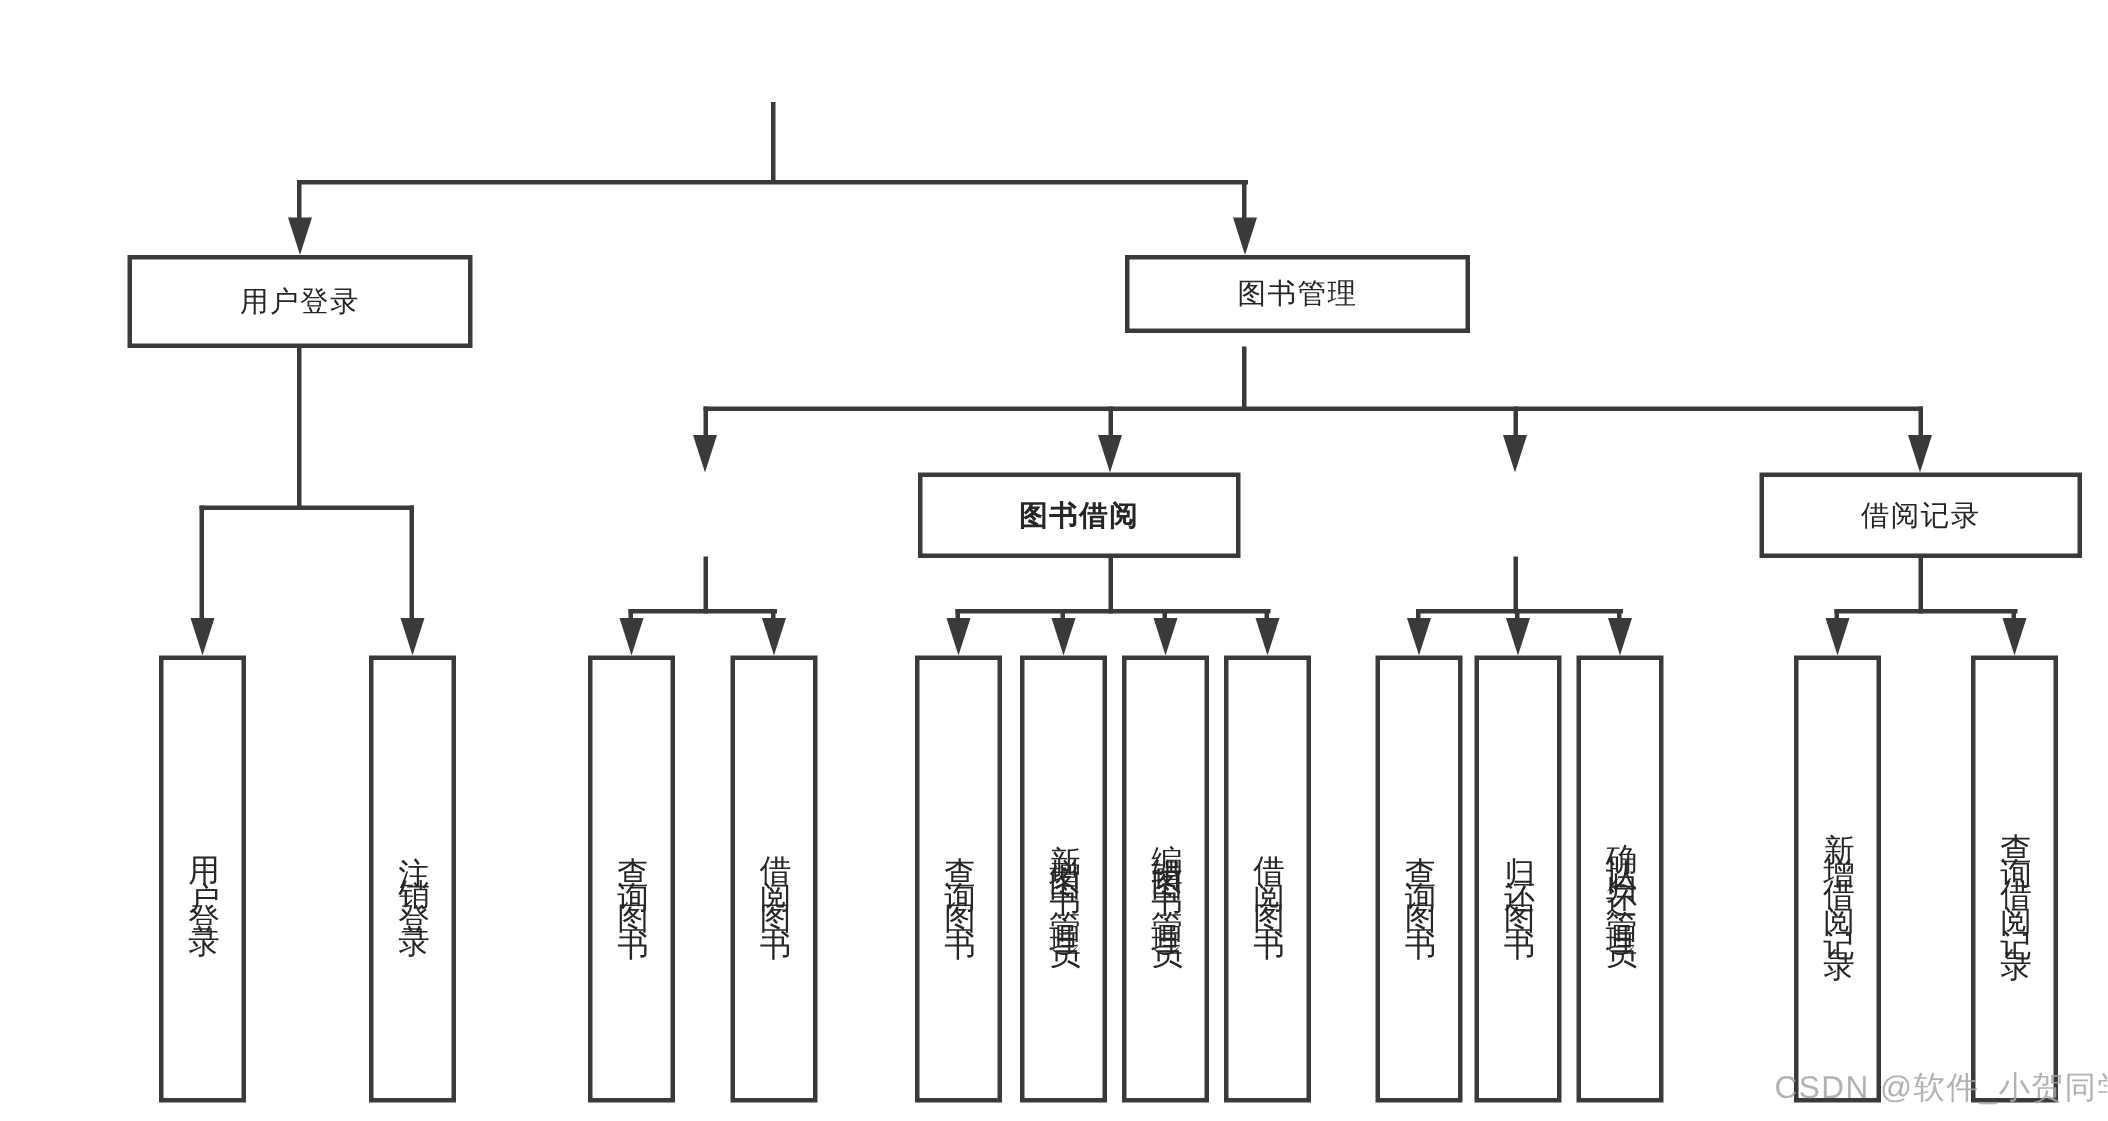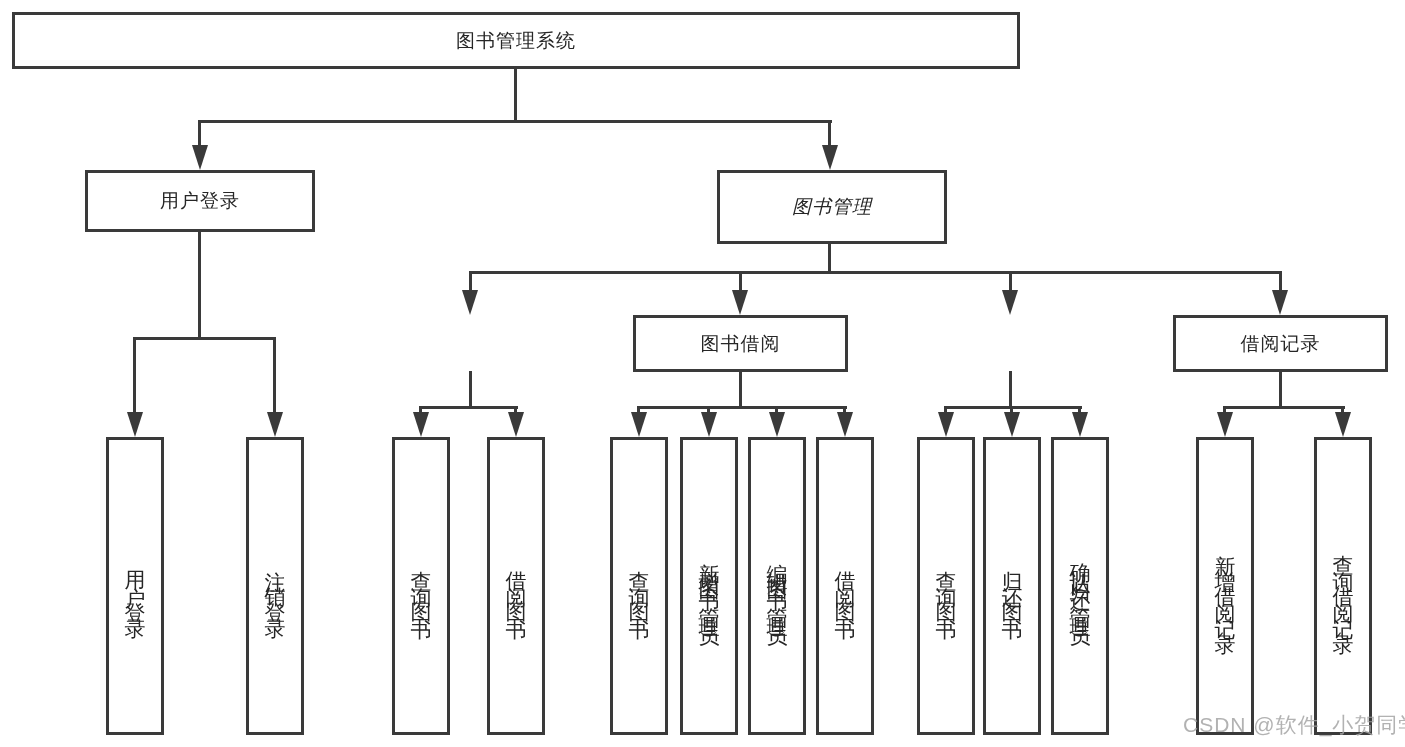--- a/index.html
+++ b/index.html
@@ -25,35 +25,32 @@
   .watermark{
     position:absolute;left:1183px;top:711px;z-index:6;
     font-size:21px;color:rgba(164,164,164,0.85);letter-spacing:1px;white-space:nowrap;
   }
 </style>
 </head>
 <body>
 
 <div class="canvas">
 
-  <div class="box" style="left:12px;top:12px;width:1008px;height:57px;">
-    <span>图书管理系统</span>
-  </div>
 
   <div class="vline" style="left:514px;top:68px;height:54px;"></div>
   <div class="hline" style="left:198px;top:120px;width:634px;"></div>
   <div class="vline" style="left:198px;top:120px;height:28px;"></div>
   <div class="vline" style="left:828px;top:120px;height:28px;"></div>
   <div class="arrow" style="left:192px;top:145px;"></div>
   <div class="arrow" style="left:822px;top:145px;"></div>
 
   <div class="box" style="left:85px;top:170px;width:230px;height:62px;">
     <span>用户登录</span>
   </div>
-  <div class="box" style="left:717px;top:170px;width:230px;height:74px;font-style:italic;">
+  <div class="box" style="left:750px;top:170px;width:230px;height:52px;">
     <span>图书管理</span>
   </div>
 
   <div class="vline" style="left:198px;top:231px;height:109px;"></div>
   <div class="hline" style="left:133px;top:337px;width:143px;"></div>
   <div class="vline" style="left:133px;top:337px;height:78px;"></div>
   <div class="vline" style="left:273px;top:337px;height:78px;"></div>
   <div class="arrow" style="left:127px;top:412px;"></div>
   <div class="arrow" style="left:267px;top:412px;"></div>
 
@@ -61,21 +58,21 @@
   <div class="hline" style="left:469px;top:271px;width:813px;"></div>
   <div class="vline" style="left:469px;top:271px;height:24px;"></div>
   <div class="vline" style="left:739px;top:271px;height:24px;"></div>
   <div class="vline" style="left:1009px;top:271px;height:24px;"></div>
   <div class="vline" style="left:1279px;top:271px;height:24px;"></div>
   <div class="arrow" style="left:462px;top:290px;"></div>
   <div class="arrow" style="left:732px;top:290px;"></div>
   <div class="arrow" style="left:1002px;top:290px;"></div>
   <div class="arrow" style="left:1272px;top:290px;"></div>
 
-  <div class="box" style="left:633px;top:315px;width:215px;height:57px;">
+  <div class="box" style="left:612px;top:315px;width:215px;height:57px;font-weight:bold;">
     <span>图书借阅</span>
   </div>
   <div class="box" style="left:1173px;top:315px;width:215px;height:57px;">
     <span>借阅记录</span>
   </div>
 
   <div class="vline" style="left:469px;top:371px;height:38px;"></div>
   <div class="hline" style="left:419px;top:406px;width:99px;"></div>
   <div class="vline" style="left:419px;top:406px;height:9px;"></div>
   <div class="vline" style="left:514px;top:406px;height:9px;"></div>

